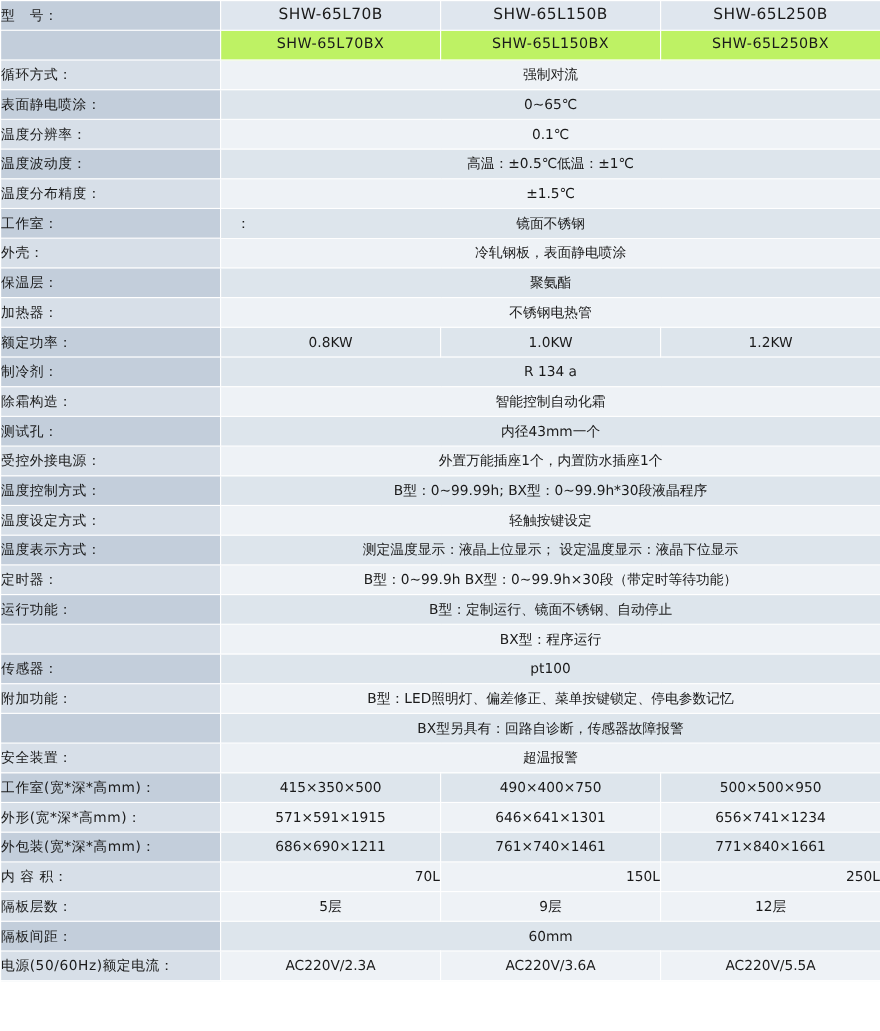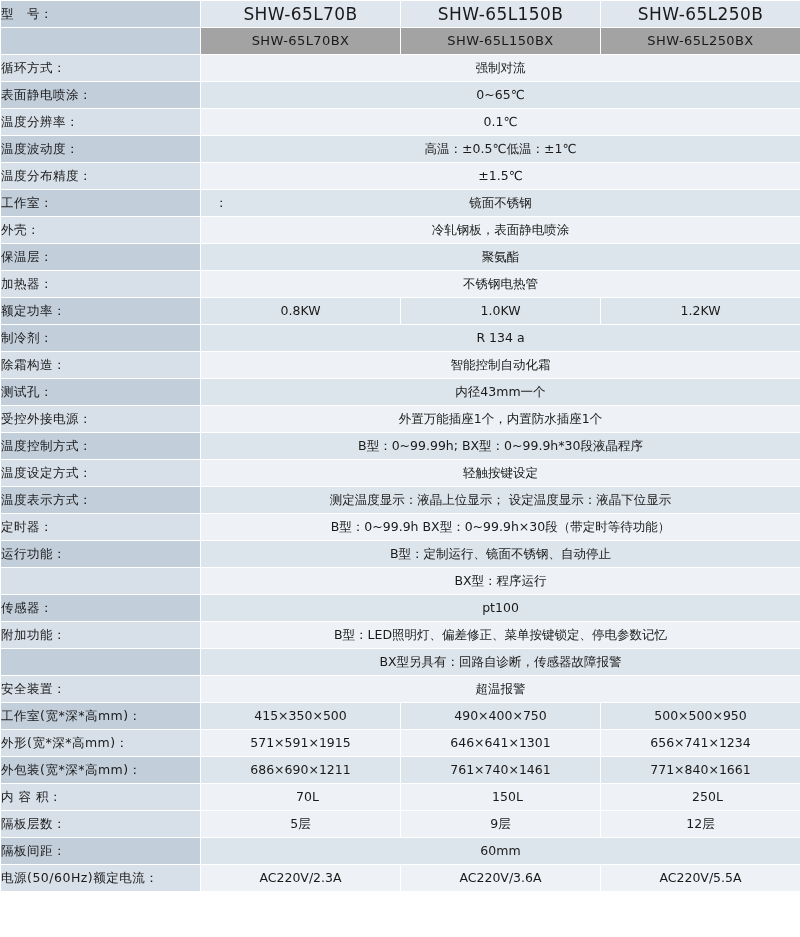--- a/index.html
+++ b/index.html
@@ -40,35 +40,35 @@
   }
   
   td.v {
     text-align: center;
     background: #eef2f6;
   }
   td.v.alt {
     background: #dde5ec;
   }
   td.v.left {
-    text-align: center;
+    text-align: right;
     padding-left: 14px;
     margin-top: 32px;
   }
   .title-cell {
     font-size: 13px;
     letter-spacing: 1px;
   }
   .model-row td.v {
     background: #dfe6ee;
-    font-size: 17px;
+    font-size: 14px;
     letter-spacing: 0.4px;
   }
   .model-row2 td.v {
-    background: #a3a3a3;
+    background: #bef264;
     font-size: 13px;
     letter-spacing: 0.4px;
   }
   .hdr-lbl {
     background: #c3cedb !important;
     letter-spacing: 6px;
     padding-left: 14px;
   }
 </style>
 </head>

